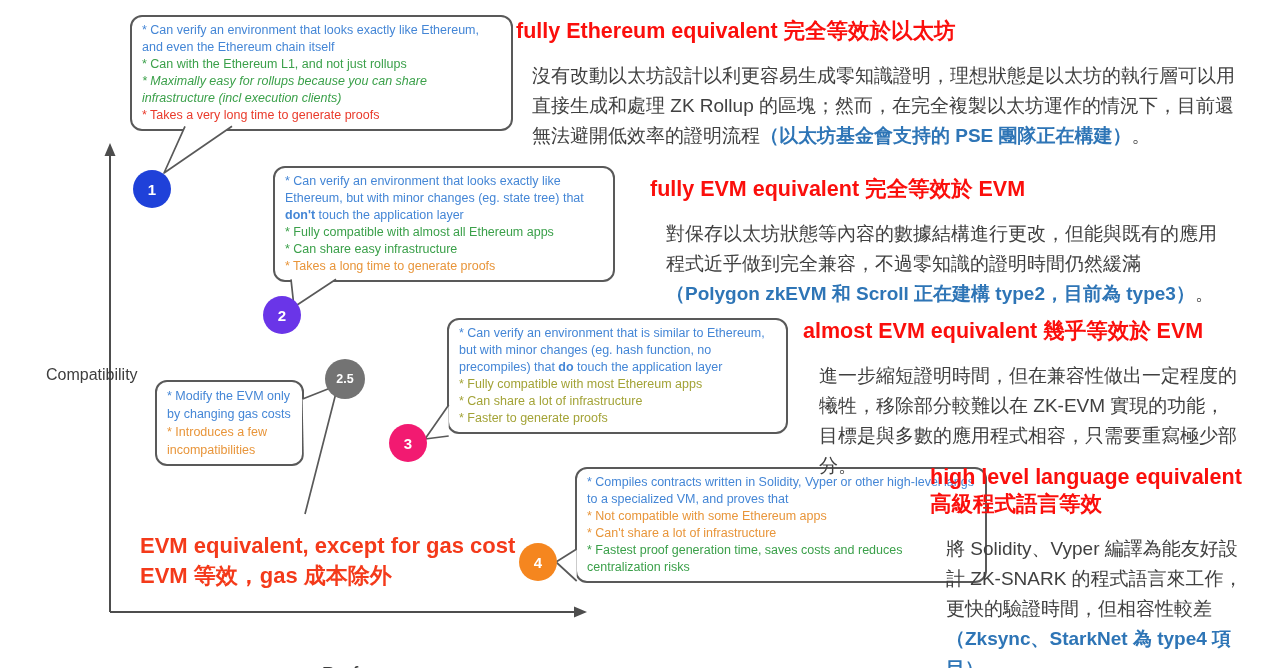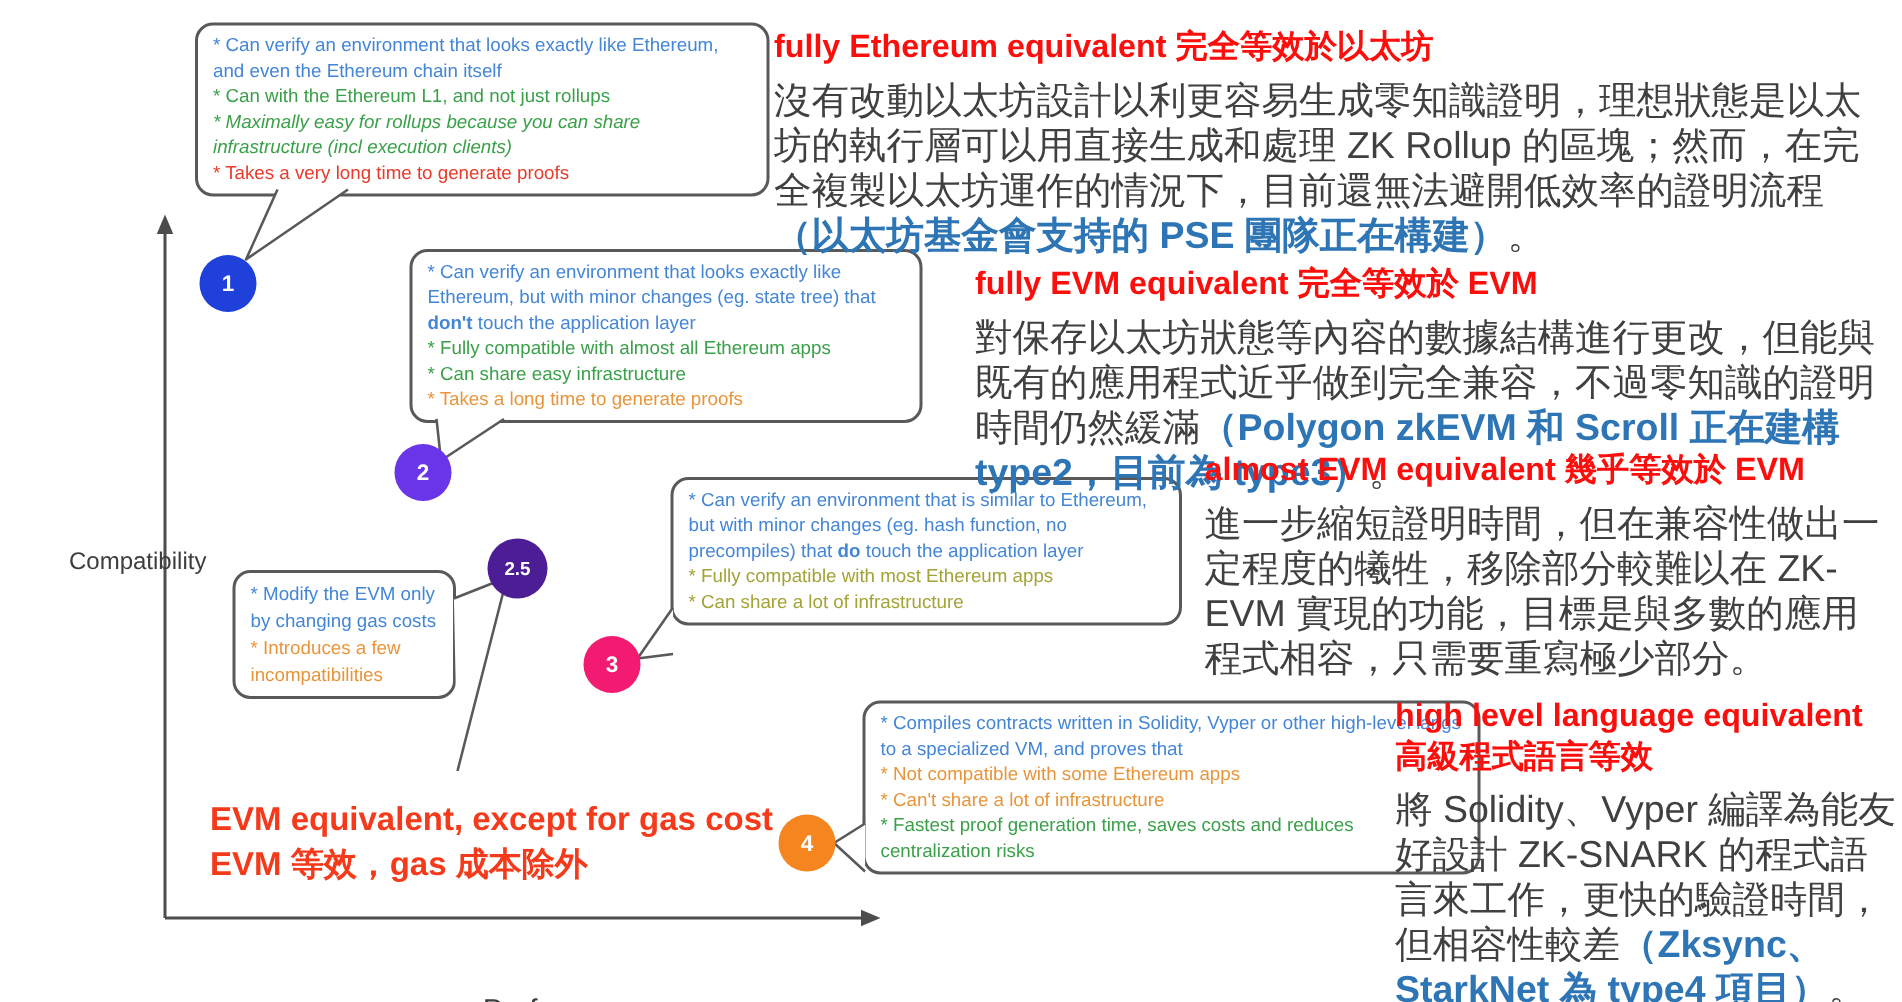--- a/index.html
+++ b/index.html
@@ -12,40 +12,40 @@
   .bullet{white-space:normal;}
   #tails{z-index:3;pointer-events:none;}
   .tail{fill:#ffffff;stroke:var(--border);stroke-width:1.7;stroke-linejoin:round;}
   .axis{stroke:var(--axis);stroke-width:2;fill:none;}
   .axishead{fill:var(--axis);stroke:none;}
   .badge{position:absolute;z-index:4;width:38px;height:38px;border-radius:50%;color:#fff;
          font-weight:700;font-size:15px;display:flex;align-items:center;justify-content:center;}
   .badge.small{font-size:12.5px;width:40px;height:40px;}
   .section{position:absolute;z-index:2;}
   .sec-title{margin:0 0 7px 0;font-size:21.5px;line-height:27px;font-weight:700;color:var(--titlered);}
-  .sec-body{margin:0;font-size:25px;line-height:30px;color:var(--body);}
+  .sec-body{margin:16px;font-size:19px;line-height:30px;color:var(--body);}
   #bottom-note{position:absolute;z-index:4;left:140px;top:531px;font-size:22px;line-height:30px;
                font-weight:700;color:var(--notered);}
   .axis-label{position:absolute;z-index:2;color:#3d3d3d;font-size:16px;margin-left:34px;}
   #y-axis-label{left:12px;top:366px;}
   #x-axis-label{left:110px;top:663px;width:470px;text-align:center;font-size:20px;}
   
   #box1{left:130px;top:15px;width:383px;}
   #box2{left:273px;top:166px;width:342px;}
   #box3{left:447px;top:318px;width:341px;}
   #box25{left:155px;top:380px;width:149px;line-height:18px;}
   #box4{left:575px;top:467px;width:412px;}
   #badge1{left:133px;top:170px;}
   #badge2{left:263px;top:296px;}
   #badge25{left:325px;top:359px;}
   #badge3{left:389px;top:424px;}
   #badge4{left:519px;top:543px;}
   #section1{left:516px;top:18px;width:736px;}
   #section2{left:650px;top:176px;width:600px;}
-  #section3{left:803px;top:300px;width:454px;}
+  #section3{left:803px;top:318px;width:454px;}
   #section4{left:930px;top:464px;width:336px;}
 </style>
 </head>
 <body>
 
 <div id="stage">
 
   <svg class="layer" id="lines-under">
     <path class="axis" d="M110 612 L110 152"></path>
     <polygon class="axishead" points="110,143 104.5,156 115.5,156"></polygon>
@@ -69,39 +69,40 @@
       <div class="bullet"><span style="color: rgb(232, 149, 58);">* Takes a long time to generate proofs</span></div>
     </div>
   <div class="callout" id="box25">
       <div class="bullet"><span style="color: rgb(68, 134, 214);">* Modify the EVM only by changing gas costs</span></div>
       <div class="bullet"><span style="color: rgb(232, 149, 58);">* Introduces a few incompatibilities</span></div>
     </div>
   <div class="callout" id="box3">
       <div class="bullet"><span style="color: rgb(68, 134, 214);">* Can verify an environment that is similar to Ethereum, but with minor changes (eg. hash function, no precompiles) that </span><span style="color: rgb(68, 134, 214); font-weight: 700;">do</span><span style="color: rgb(68, 134, 214);"> touch the application layer</span></div>
       <div class="bullet"><span style="color: rgb(163, 163, 55);">* Fully compatible with most Ethereum apps</span></div>
       <div class="bullet"><span style="color: rgb(163, 163, 55);">* Can share a lot of infrastructure</span></div>
+      <div class="bullet"><span style="color: rgb(163, 163, 55);">* Faster to generate proofs</span></div>
     </div>
   <div class="callout" id="box4">
       <div class="bullet"><span style="color: rgb(68, 134, 214);">* Compiles contracts written in Solidity, Vyper or other high-level langs to a specialized VM, and proves that</span></div>
       <div class="bullet"><span style="color: rgb(232, 149, 58);">* Not compatible with some Ethereum apps</span></div>
       <div class="bullet"><span style="color: rgb(232, 149, 58);">* Can't share a lot of infrastructure</span></div>
       <div class="bullet"><span style="color: rgb(59, 160, 74);">* Fastest proof generation time, saves costs and reduces centralization risks</span></div>
     </div>
 
   <svg class="layer" id="tails">
     <path class="tail" d="M185 126.3 L164 173 L232 126.3"></path>
     <path class="tail" d="M291 279.3 L294 307 L336 279.3"></path>
     <path class="tail" d="M302.6 399 L338 385 L305 514"></path>
     <path class="tail" d="M448.7 405 L425 439 L448.7 436"></path>
     <path class="tail" d="M576.7 549 L556 562 L576.7 581"></path>
   </svg>
 
   <div class="badge" id="badge1" style="background: rgb(31, 65, 217);">1</div>
   <div class="badge" id="badge2" style="background: rgb(106, 53, 232);">2</div>
-  <div class="badge small" id="badge25" style="background: #4c1d95;">2.5</div>
+  <div class="badge small" id="badge25" style="background: #737373;">2.5</div>
   <div class="badge" id="badge3" style="background: rgb(242, 26, 113);">3</div>
   <div class="badge" id="badge4" style="background: rgb(245, 134, 31);">4</div>
 
   <div class="section" id="section1">
     <h2 class="sec-title">fully Ethereum equivalent 完全等效於以太坊</h2>
     <p class="sec-body"><span>沒有改動以太坊設計以利更容易生成零知識證明，理想狀態是以太坊的執行層可以用直接生成和處理 ZK Rollup 的區塊；然而，在完全複製以太坊運作的情況下，目前還無法避開低效率的證明流程</span><span style="color: rgb(46, 117, 182); font-weight: 700;">（以太坊基金會支持的 PSE 團隊正在構建）</span><span>。</span></p>
   </div>
   <div class="section" id="section2">
     <h2 class="sec-title">fully EVM equivalent 完全等效於 EVM</h2>
     <p class="sec-body"><span>對保存以太坊狀態等內容的數據結構進行更改，但能與既有的應用程式近乎做到完全兼容，不過零知識的證明時間仍然緩滿</span><span style="color: rgb(46, 117, 182); font-weight: 700;">（Polygon zkEVM 和 Scroll 正在建構 type2，目前為 type3）</span><span>。</span></p>

